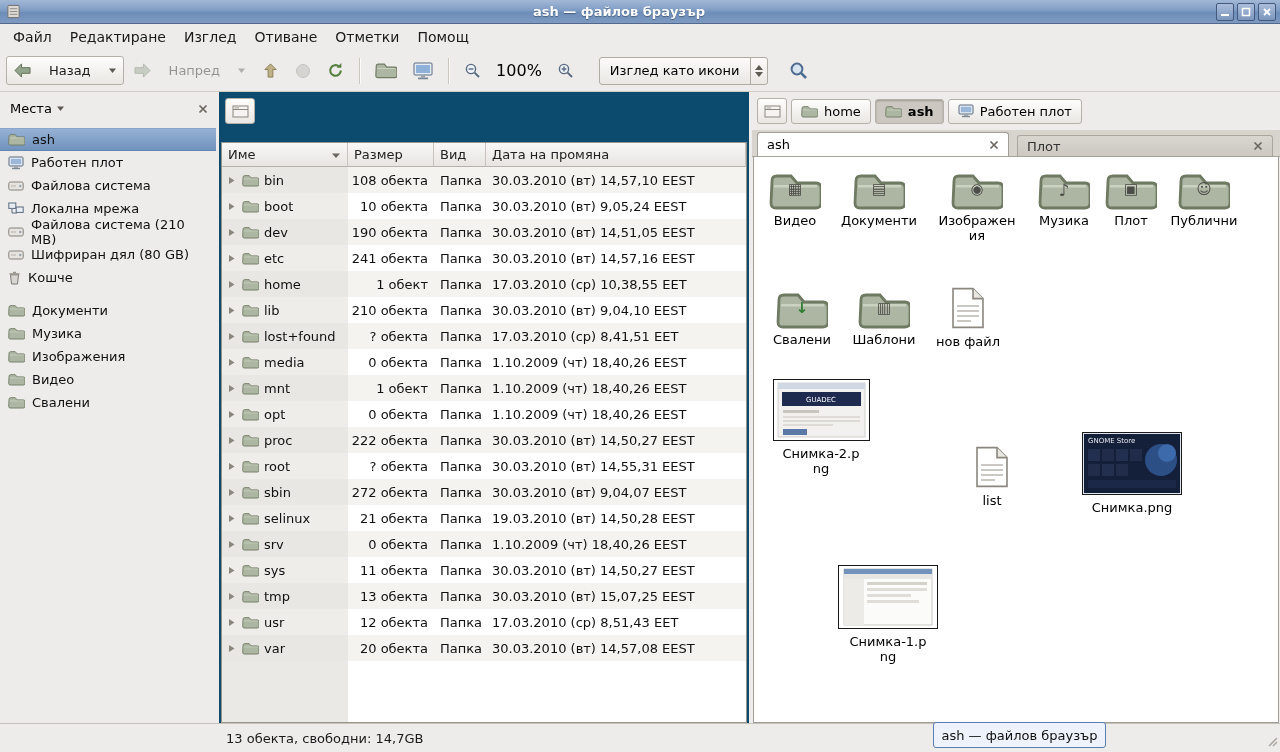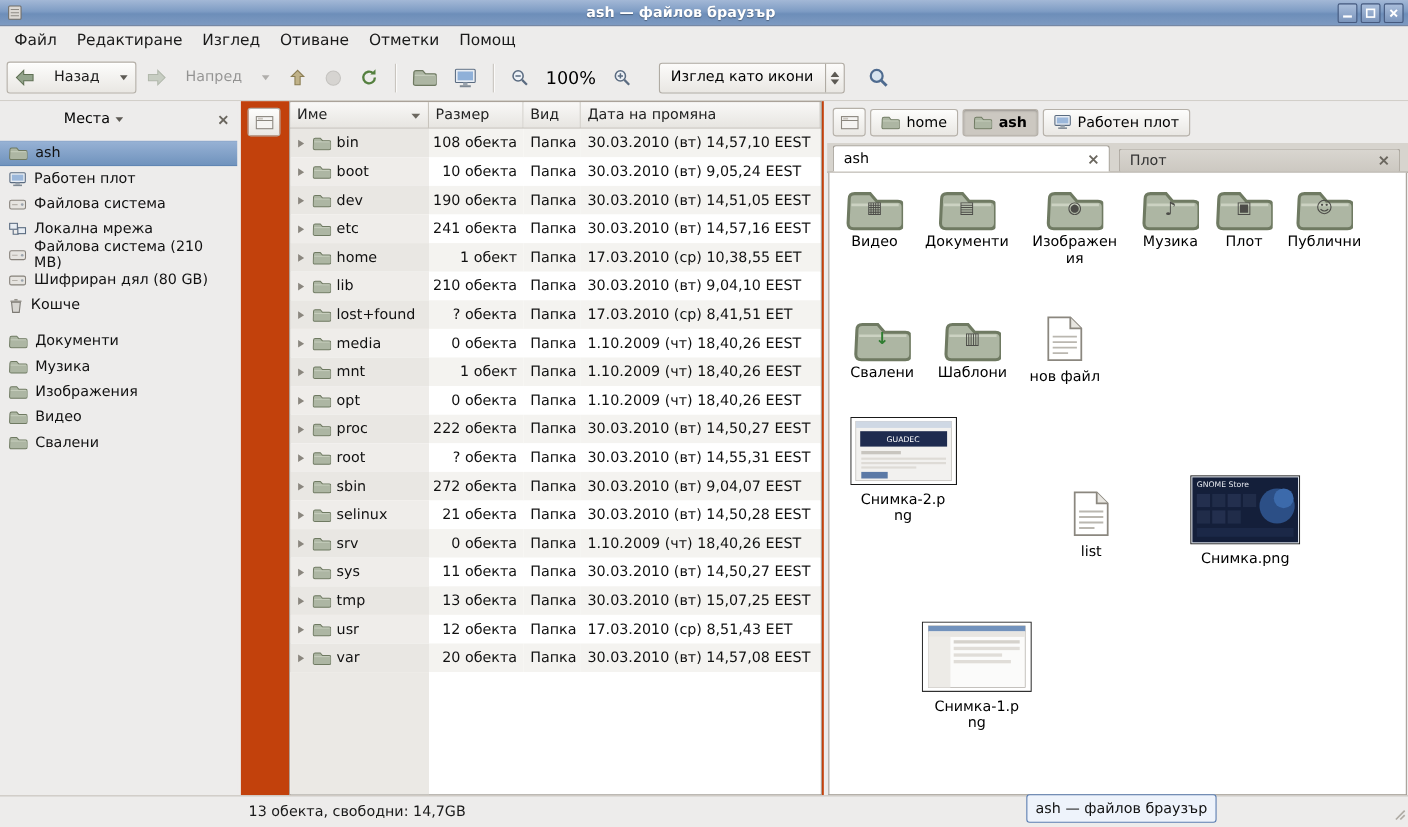--- a/index.html
+++ b/index.html
@@ -35,30 +35,30 @@
   .combo-text { display:flex; align-items:center; padding:0 10px; font-size:13px; min-width:150px; }
   .combo-spin { width:17px; border-left:1px solid #b0aba3; display:flex; flex-direction:column;
     align-items:center; justify-content:center; gap:2px; }
 
   
   .content { flex:1; display:flex; min-height:0; }
   .vsplit { width:3px; background:#edeceb; }
 
   
   .sidebar { width:216px; flex:0 0 216px; display:flex; flex-direction:column; background:#edeceb; }
-  .side-header { display:flex; align-items:center; gap:4px; padding:9px 8px 6px 10px; font-size:13px;margin-left:48px; }
+  .side-header { display:flex; align-items:center; gap:4px; padding:9px 8px 6px 10px; font-size:13px; }
   .side-header .spacer { flex:1; }
   .side-list { flex:1; padding-top:6px; overflow:hidden; }
   .side-item { display:flex; align-items:center; gap:7px; height:23px; padding:0 4px 0 8px; font-size:13px; color:#111; }
   .side-item.selected { background:linear-gradient(#96b1d4,#7093bd); border-top:1px solid #87a5cb; border-bottom:1px solid #6186b3; }
   .side-sep { height:10px; }
   .sicon { display:inline-flex; align-items:center; justify-content:center; }
 
   
-  .midpane { width:530px; flex:0 0 530px; display:flex; flex-direction:row; background:#c2410c; }
+  .midpane { width:530px; flex:0 0 530px; display:flex; flex-direction:column; background:#0c4a6e;gap:12px; }
   .pane-top { height:38px; flex:0 0 38px; display:flex; align-items:center; gap:5px; padding:0 6px; }
   .minibtn { width:30px; height:26px; display:flex; align-items:center; justify-content:center;
     border:1px solid #b5b0a8; border-radius:3px; background:linear-gradient(#fdfdfc,#e9e7e3); }
   .tree-wrap { flex:1; margin:0 2px 0 2px; border:1px solid #98938b; background:#fff; display:flex; flex-direction:column; min-height:0; }
   .thead { display:flex; flex:0 0 24px; height:24px; }
   .th { display:flex; align-items:center; padding:0 6px; font-size:13px; color:#222;
     background:linear-gradient(#f9f8f7,#e7e5e1); border-right:1px solid #c8c4bd; border-bottom:1px solid #b8b3ab; }
   .col-name { width:126px; flex:0 0 126px; justify-content:space-between; }
   .col-size { width:86px; flex:0 0 86px; }
   .col-kind { width:52px; flex:0 0 52px; }
@@ -686,21 +686,21 @@
                 <span class="sicon">
                   <svg width="17" height="13" viewBox="0 0 26 20">
                     <path d="M1.5 5 q0-2.5 2.5-2.5 h7 l3 3.5 h9.5 q2.5 0 2.5 2.5 v7.5 q0 2.5-2.5 2.5 h-20 q-2.5 0-2.5-2.5 z" fill="#adb6a3" stroke="#6f7a62" stroke-width="1.4"></path>
                     <path d="M2.5 7.6 h21.5" stroke="#ccd2c2" stroke-width="1.2" fill="none"></path>
                   </svg>
                 </span>
                 <span>selinux</span>
               </div>
               <div class="c size">21 обекта</div>
               <div class="c kind">Папка</div>
-              <div class="c date">30.03.2010 (вт) 14,50,28 EEST</div>
+              <div class="c date">19.03.2010 (вт) 14,50,28 EEST</div>
             </div>
             <div class="trow">
               <div class="c name">
                 <span class="expander">
                   <svg width="9" height="9">
                     <path d="M2 1 l5.5 3.5 L2 8z" fill="#8a867e"></path>
                   </svg>
                 </span>
                 <span class="sicon">
                   <svg width="17" height="13" viewBox="0 0 26 20">

